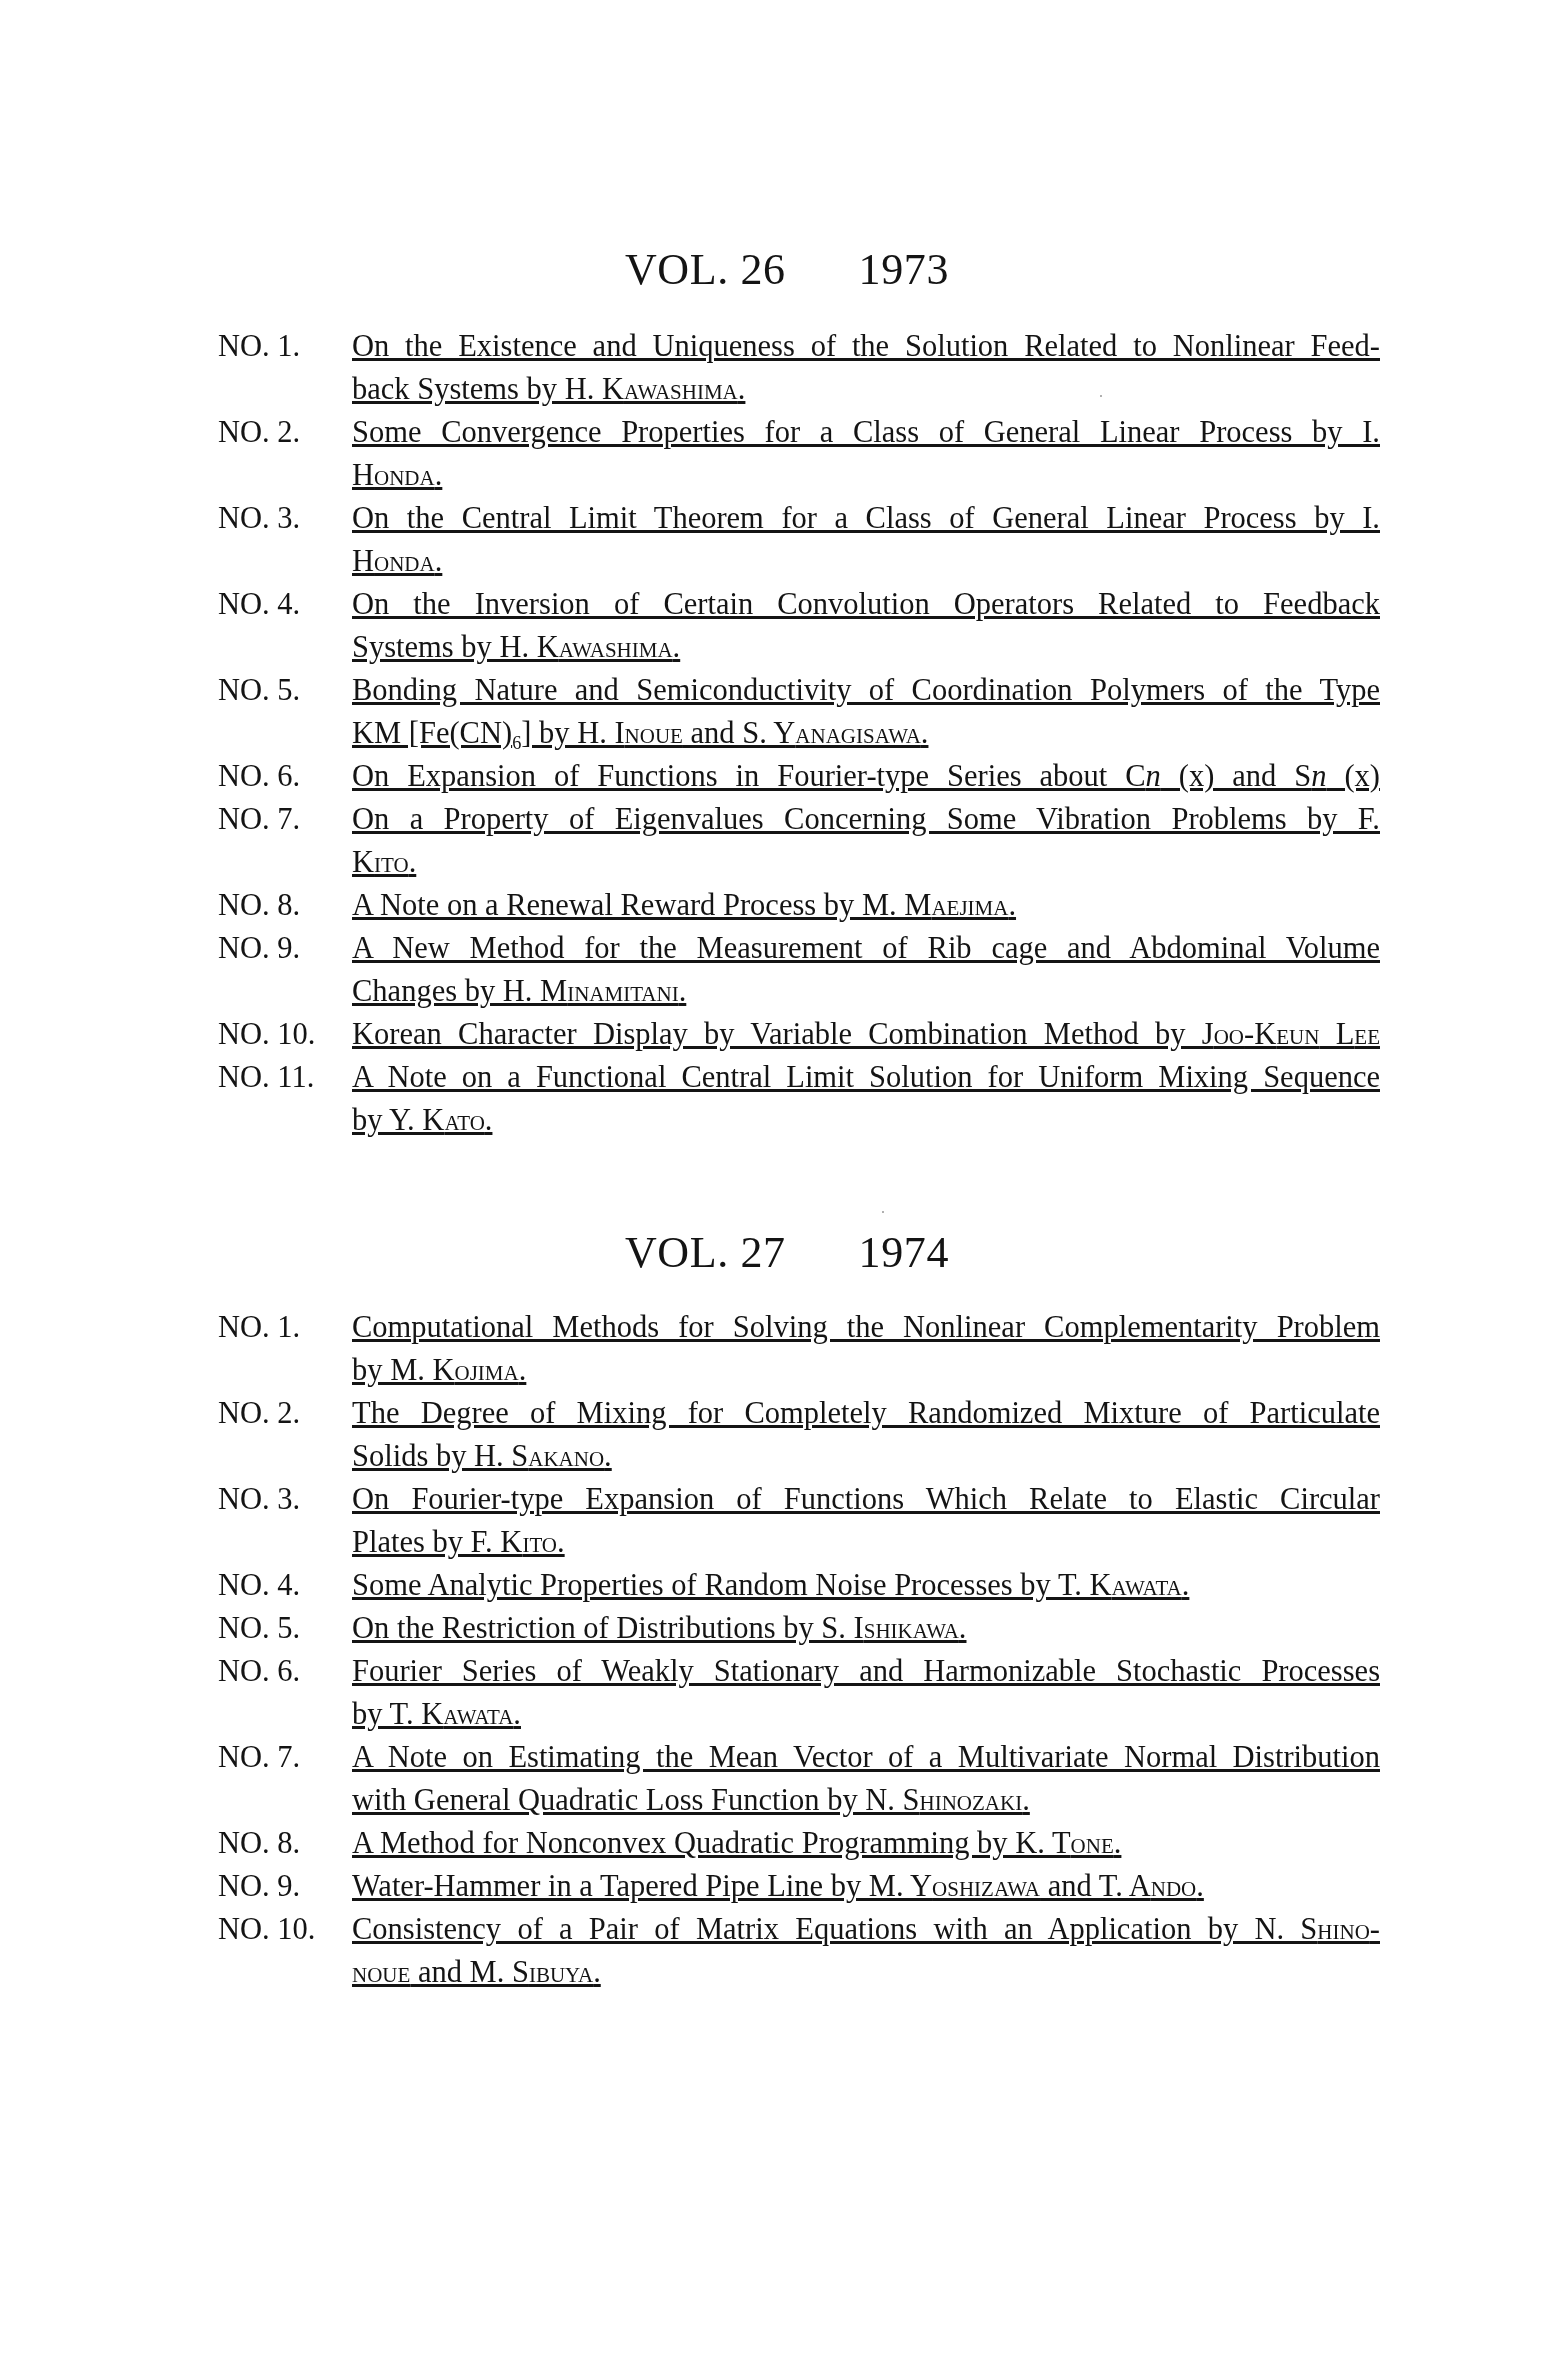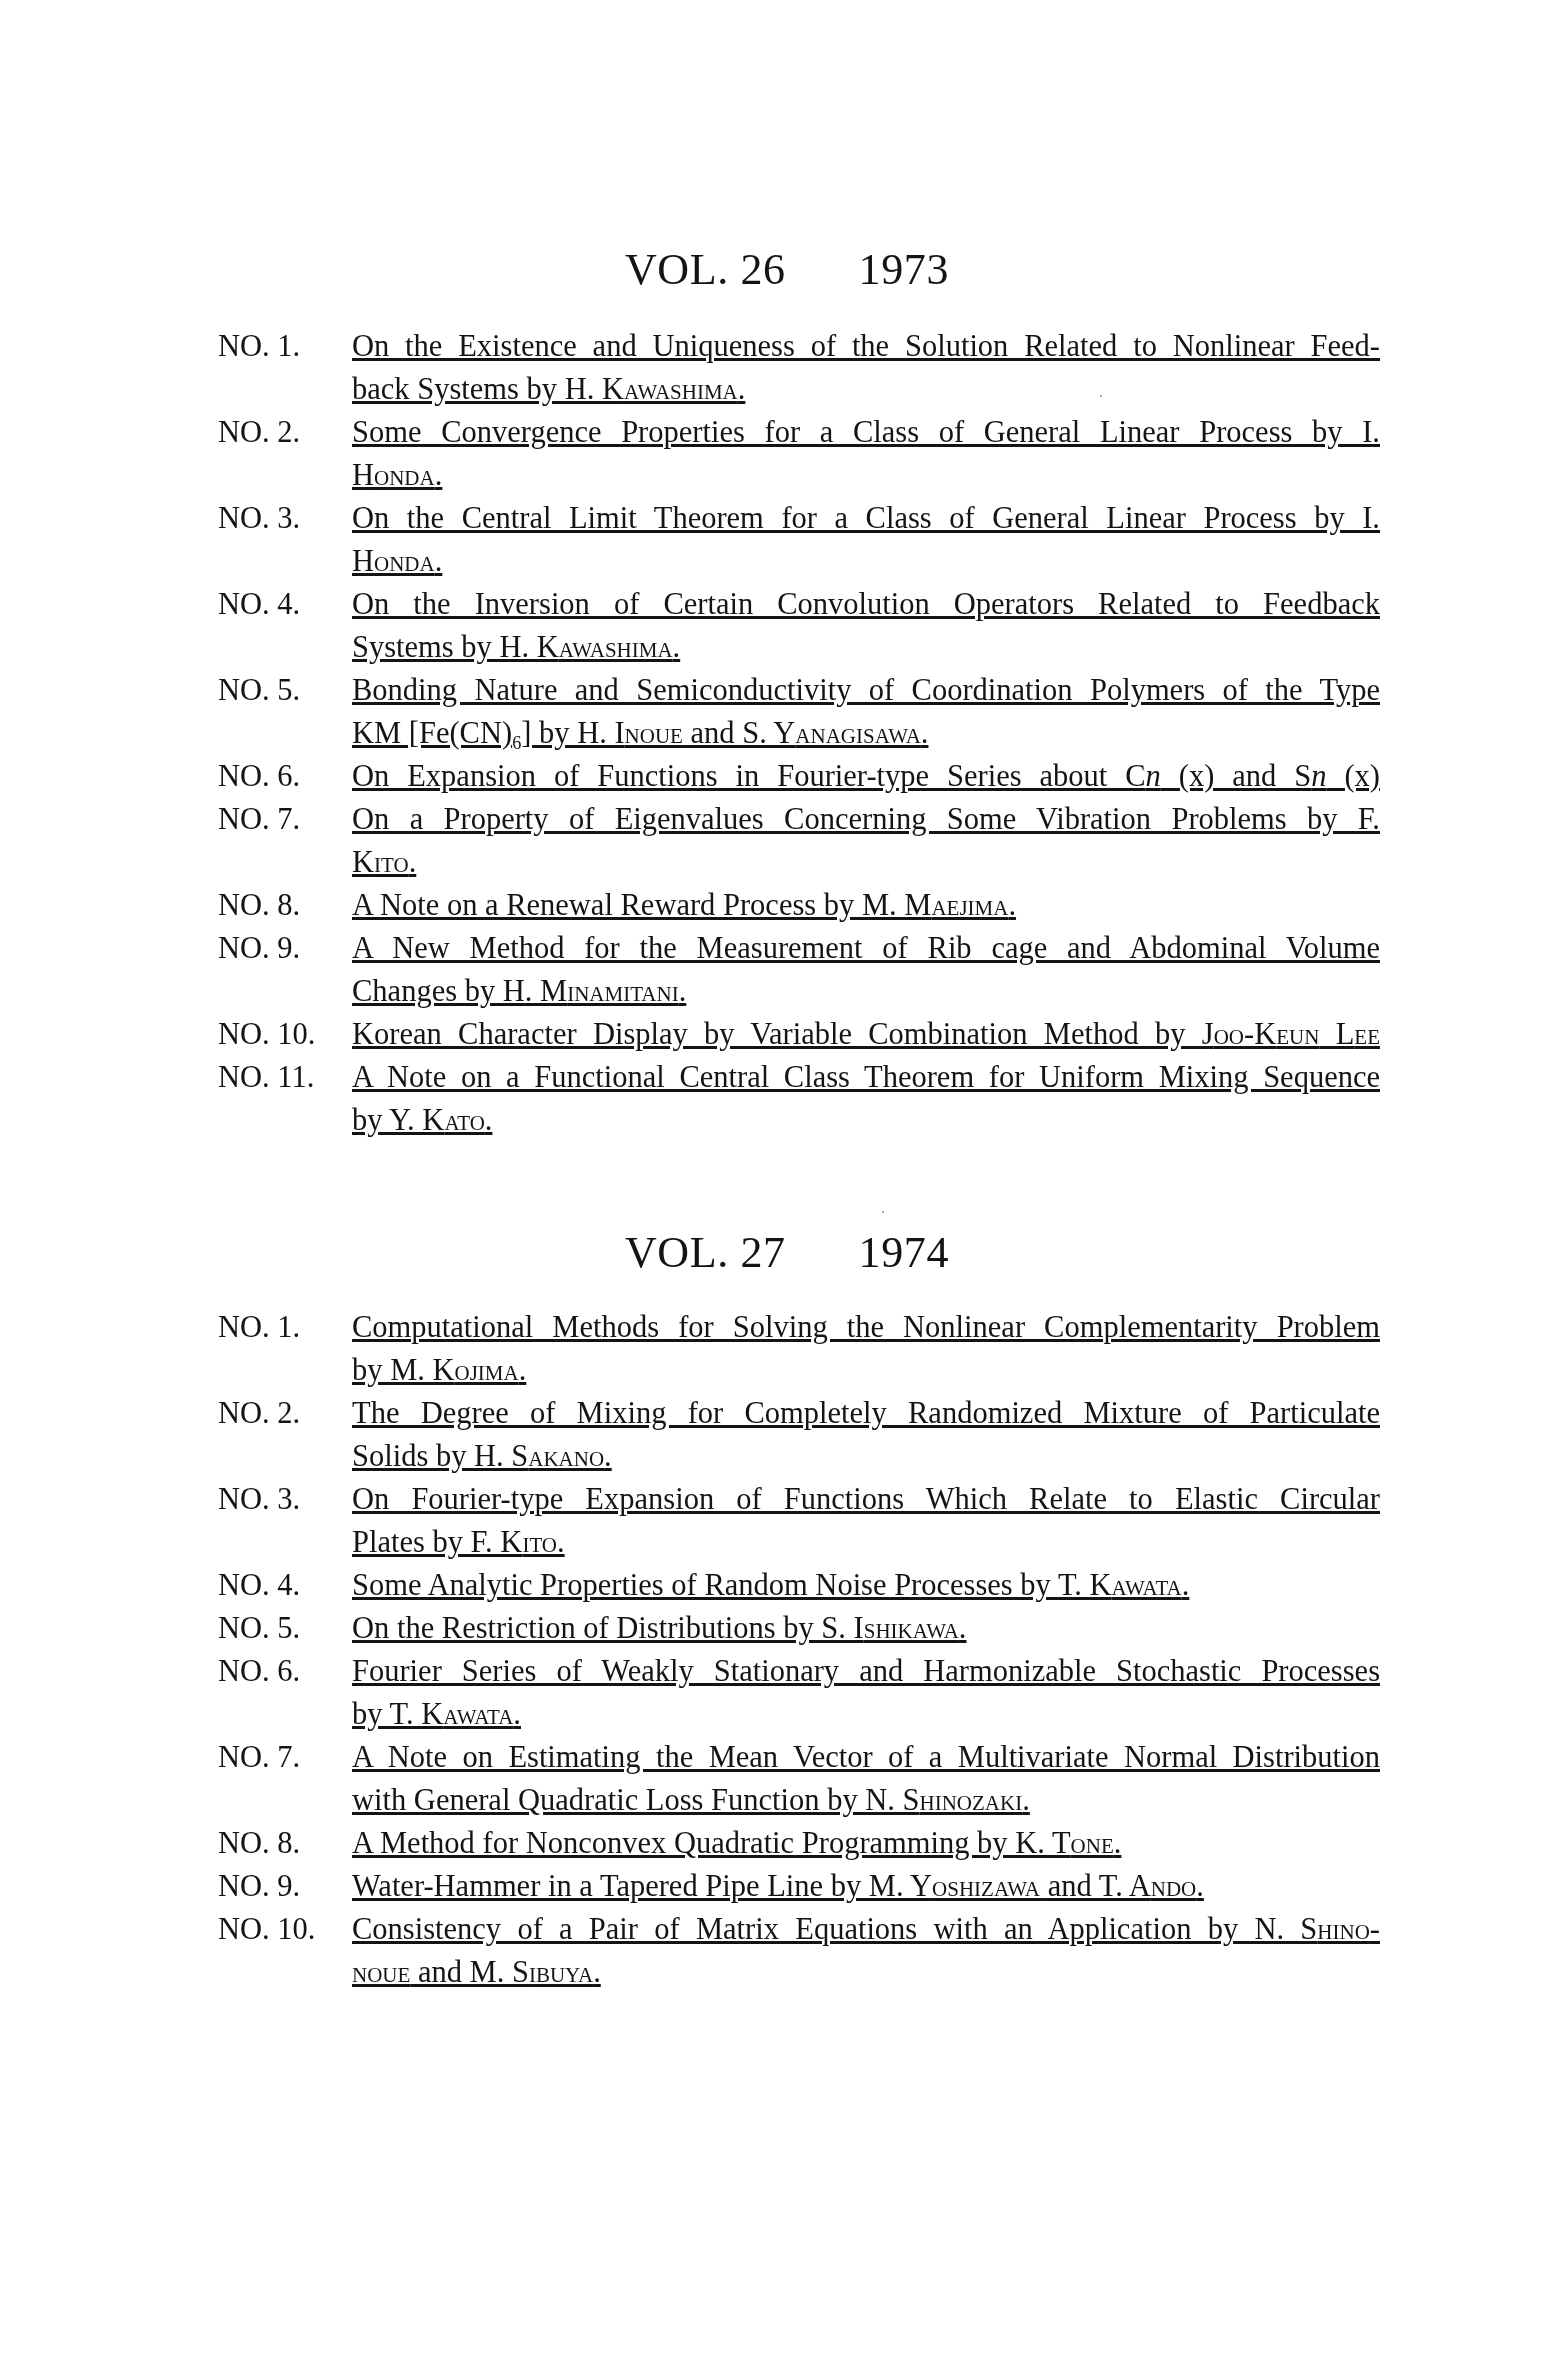--- a/index.html
+++ b/index.html
@@ -102,21 +102,21 @@
       </div>
       <div class="entry">
         <div class="entry-no">NO. 10.</div>
         <div class="entry-body">
           <div class="line justify"><span>Korean Character Display by Variable Combination Method  by J</span><span class="sc">oo</span><span>-K</span><span class="sc">eun</span><span> L</span><span class="sc">ee</span></div>
         </div>
       </div>
       <div class="entry">
         <div class="entry-no">NO. 11.</div>
         <div class="entry-body">
-          <div class="line justify"><span>A Note on a Functional Central Class Theorem for Uniform Mixing Sequence</span></div>
+          <div class="line justify"><span>A Note on a Functional Central Limit Solution for Uniform Mixing Sequence</span></div>
           <div class="line"><span>by Y. K</span><span class="sc">ato</span><span>.</span></div>
         </div>
       </div>
     </div>
 
   <div class="vol-heading" style="top:1228px;">
     <span>VOL. 27</span><span class="year">1974</span>
   </div>
   <div class="vol-list" id="vol-list-1" style="top:1306px;">
       <div class="entry">

